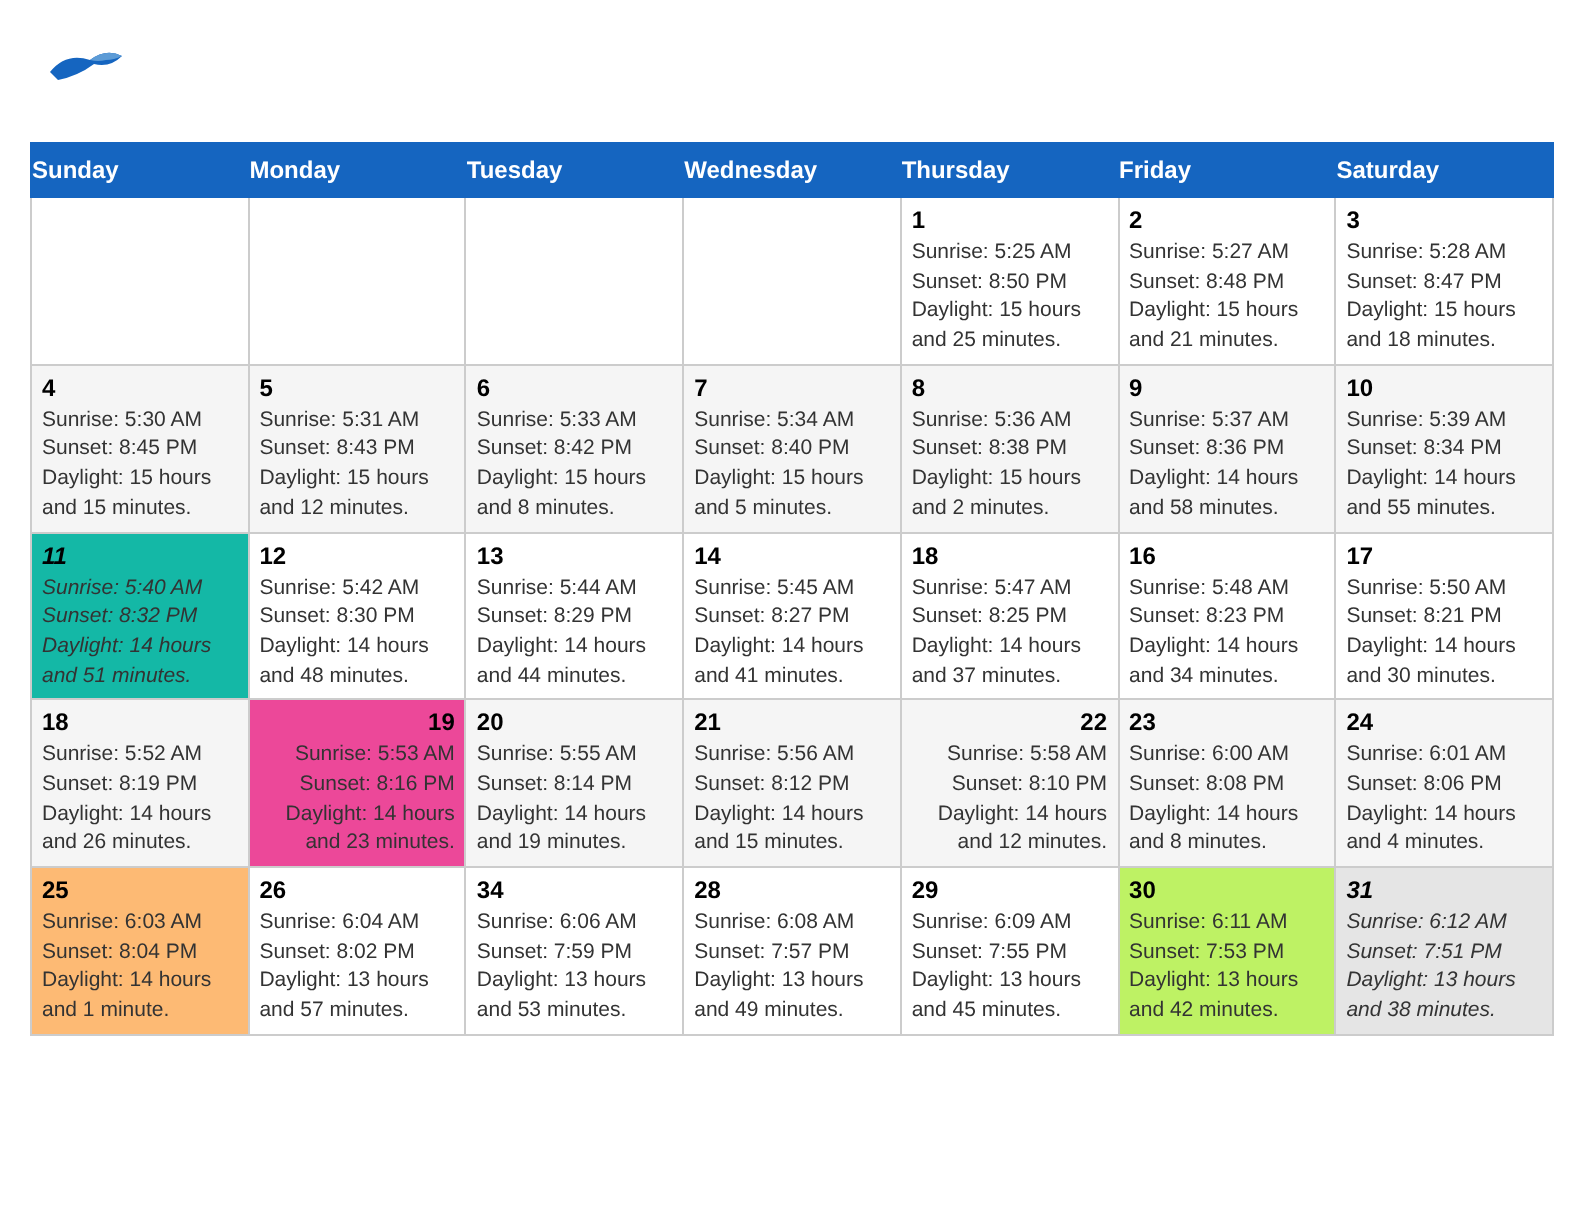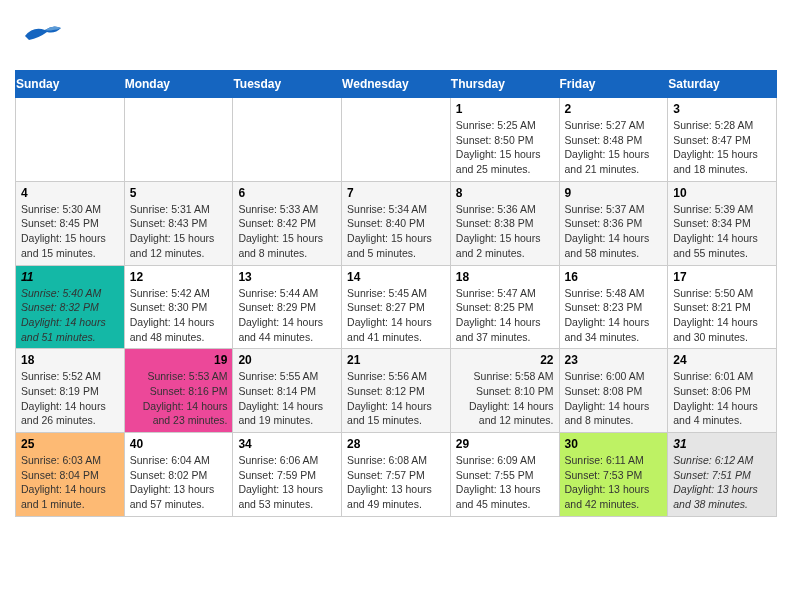--- a/index.html
+++ b/index.html
@@ -222,21 +222,21 @@
           <span class="day-num">24</span>
           <div class="day-info">Sunrise: 6:01 AM<br>Sunset: 8:06 PM<br>Daylight: 14 hours<br>and 4 minutes.</div>
         </td>
       </tr>
       <tr>
         <td style="background: #fdba74; margin-top: 44px;">
           <span class="day-num">25</span>
           <div class="day-info">Sunrise: 6:03 AM<br>Sunset: 8:04 PM<br>Daylight: 14 hours<br>and 1 minute.</div>
         </td>
         <td style="background: rgb(255, 255, 255);">
-          <span class="day-num">40</span>
+          <span class="day-num">26</span>
           <div class="day-info">Sunrise: 6:04 AM<br>Sunset: 8:02 PM<br>Daylight: 13 hours<br>and 57 minutes.</div>
         </td>
         <td style="background: rgb(255, 255, 255);">
           <span class="day-num">34</span>
           <div class="day-info">Sunrise: 6:06 AM<br>Sunset: 7:59 PM<br>Daylight: 13 hours<br>and 53 minutes.</div>
         </td>
         <td style="background: rgb(255, 255, 255);">
           <span class="day-num">28</span>
           <div class="day-info">Sunrise: 6:08 AM<br>Sunset: 7:57 PM<br>Daylight: 13 hours<br>and 49 minutes.</div>
         </td>

